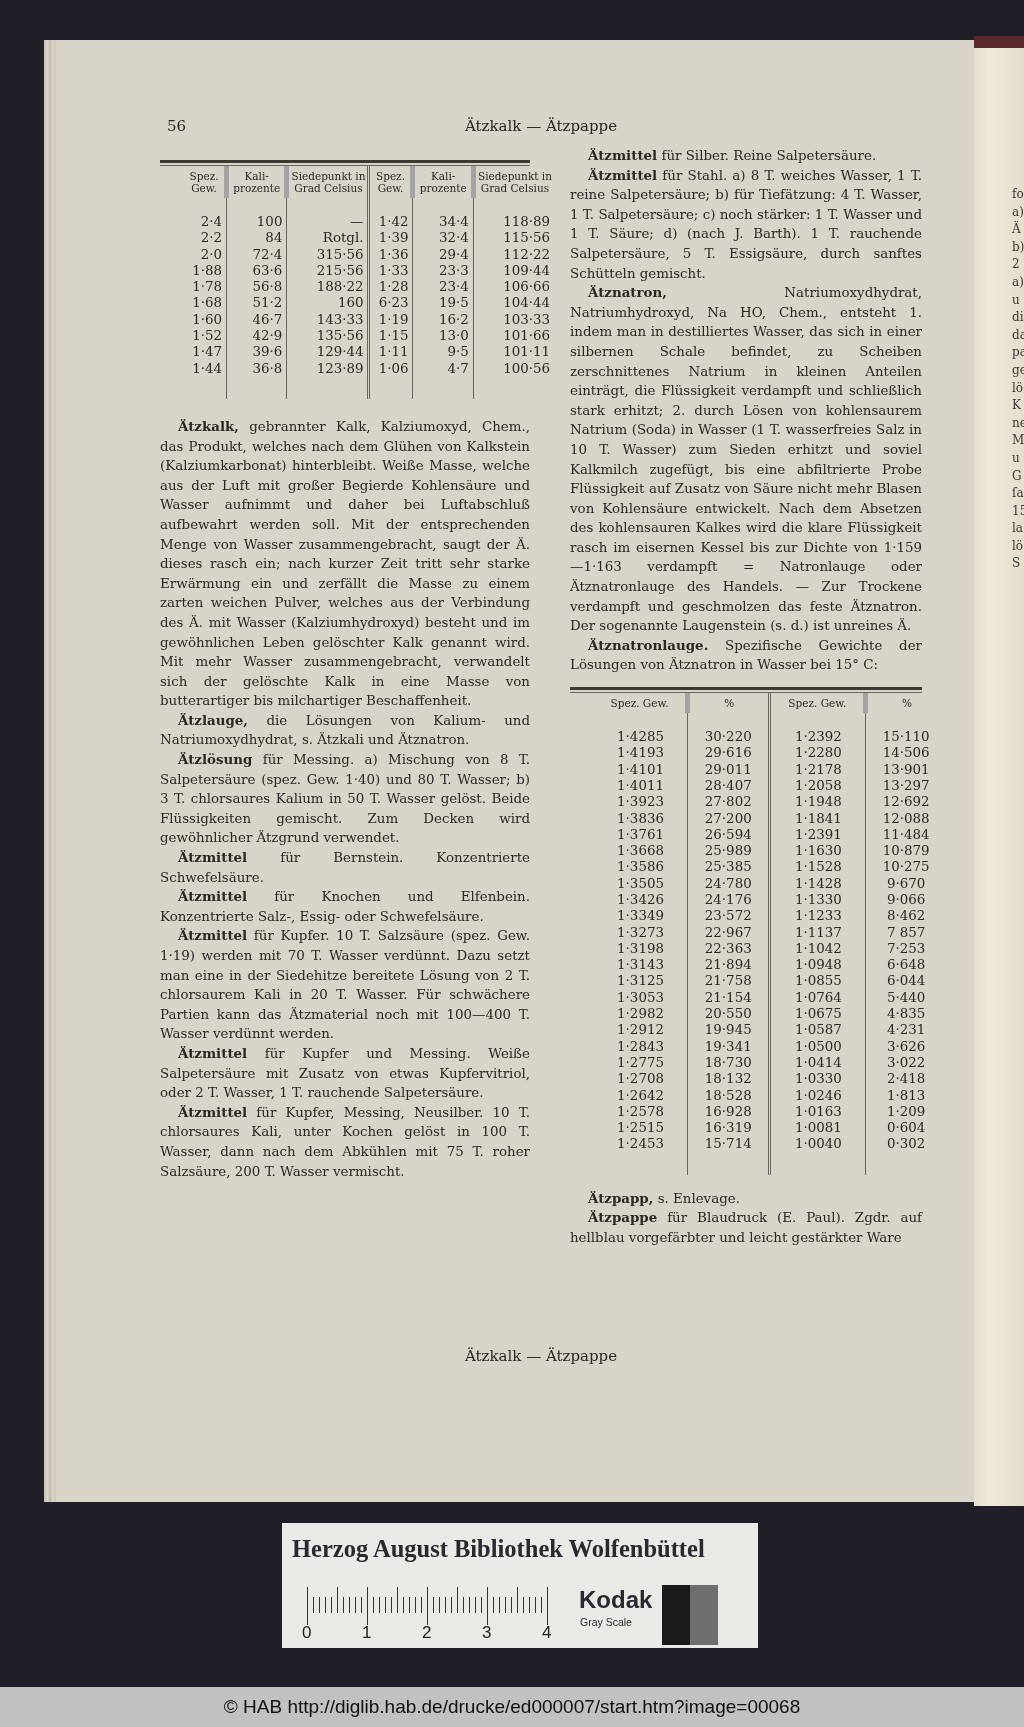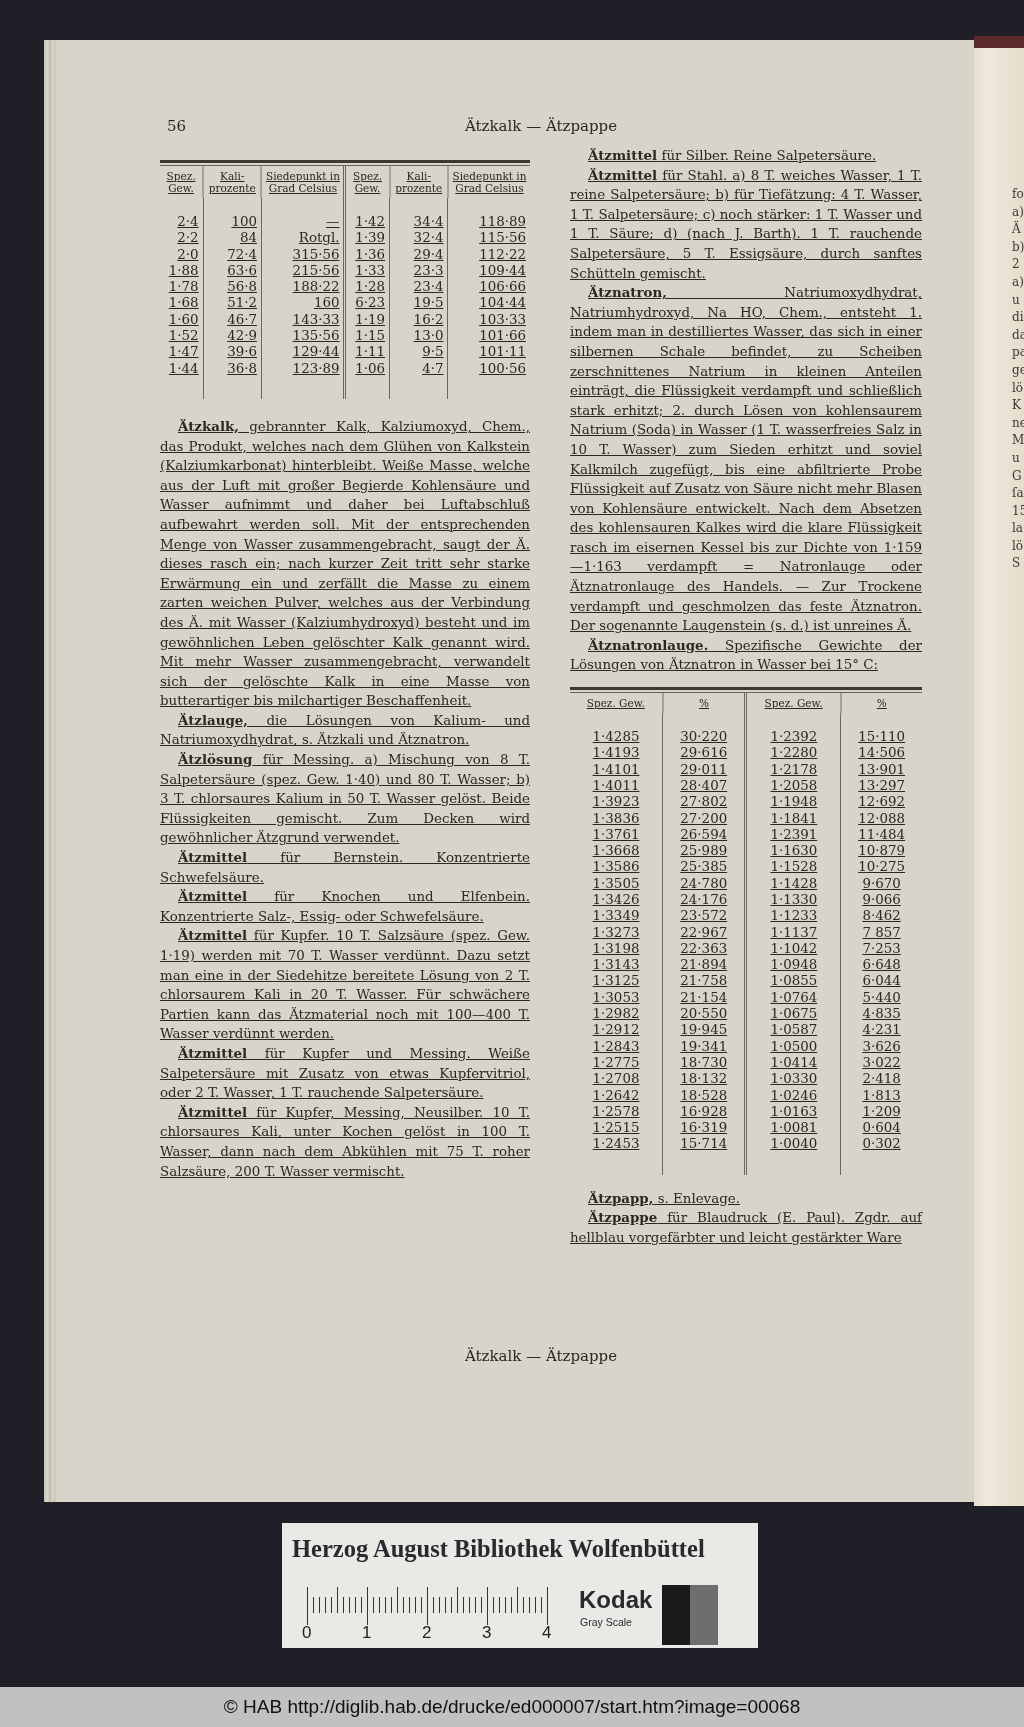--- a/index.html
+++ b/index.html
@@ -12,29 +12,29 @@
   .next-page { position:absolute; left:974px; top:36px; width:50px; height:1470px;
                background:linear-gradient(90deg,#e6dfcf,#efe9dc 30%,#e4ddcc); overflow:hidden; }
   .next-page .spine { position:absolute; left:0; top:0; width:50px; height:12px; background:#5a2a2a; }
   .next-page .frag { position:absolute; left:38px; top:150px; font-size:12px; line-height:17.6px; color:#3b3733; white-space:pre; }
 
   .running-head { position:absolute; top:117px; font-size:15px; }
   .page-no { left:167px;text-align:right; }
   .head-title { left:465px; }
   .foot-title { position:absolute; top:1347px; left:465px; font-size:15px; }
 
-  .col { position:absolute; font-size:13.4px; line-height:19.6px; text-align:justify;text-decoration:underline; }
+  .col { position:absolute; font-size:13.4px; line-height:19.6px; text-align:justify; }
   .col-left { left:160px; top:160px; width:370px; }
   .col-right { left:570px; top:146px; width:352px; }
   .para { text-indent:18px; margin:0; }
   .kw { font-weight:bold; font-family:"DejaVu Serif", serif; }
 
-  table.data { border-collapse:collapse; width:100%; font-size:13.4px; }
+  table.data { border-collapse:collapse; width:100%; font-size:13.4px;margin-left:24px; }
   table.data th { font-weight:normal; font-size:10.5px; line-height:12px; padding:4px 2px;
-                  border-left:2px solid #a3a3a3; text-align:center; }
+                  border-left:5px solid #a3a3a3; text-align:center; }
   table.data th:first-child, table.data td:first-child { border-left:none; }
   table.data td { border-left:1px solid #6a655e; padding:0 4px; line-height:16.3px; text-align:right; }
   table.data td.l { text-align:right; }
   table.data td.c { text-align:center; }
   table.data .dbl { border-left:3px double #6a655e; }
   .rule-top { border-top:3px solid #3c3833; height:2px; border-bottom:1px solid #6a655e; margin-bottom:0; }
   table.data tr.spacer td { height:16px; }
   table.data tr.tail td { height:22px; }
 
   .table1 { margin-bottom:18px; }

